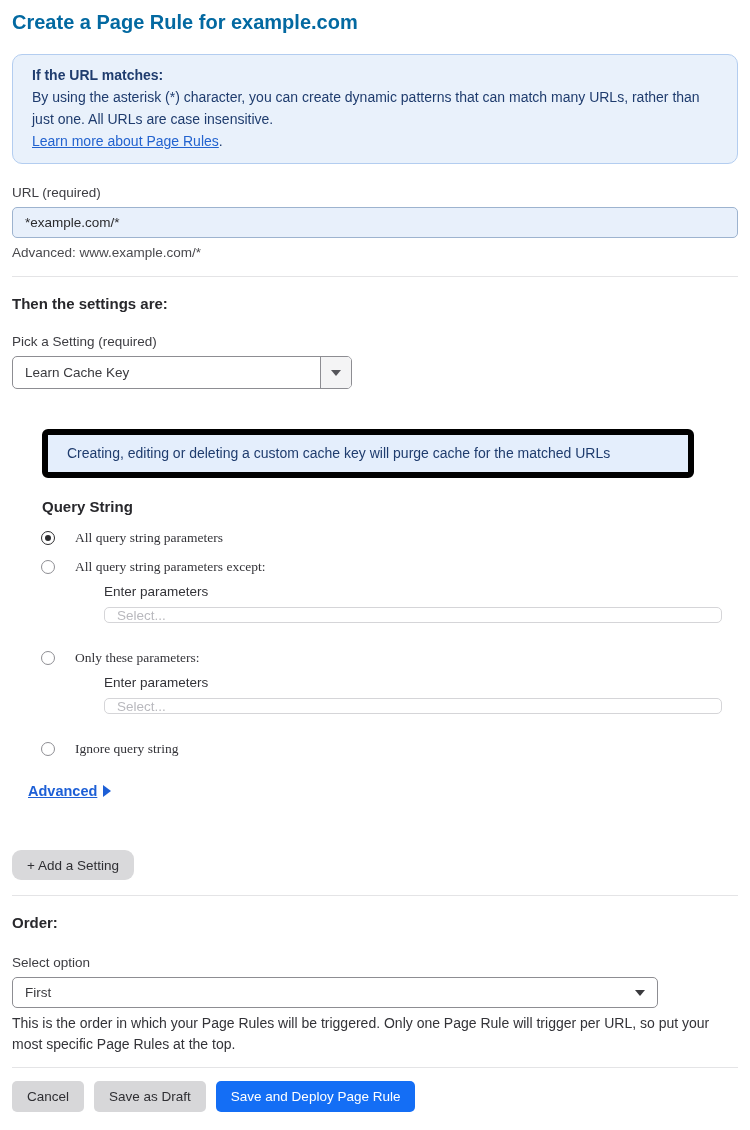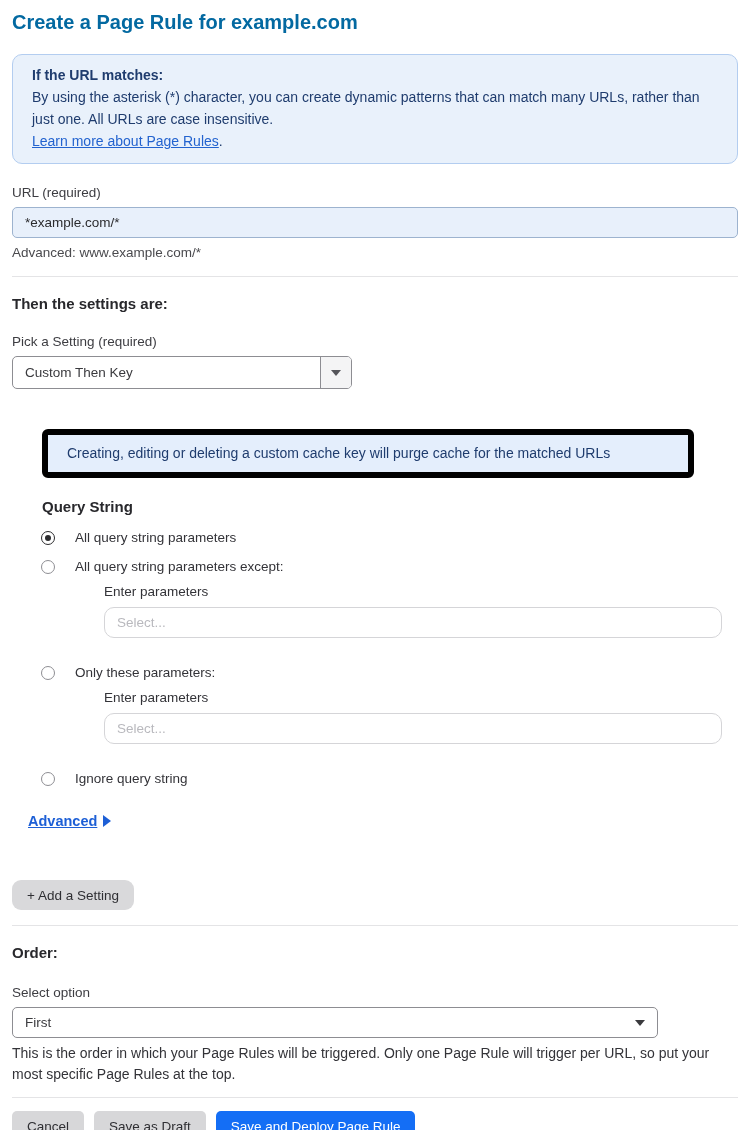--- a/index.html
+++ b/index.html
@@ -137,20 +137,21 @@
     line-height: 18px;
     font-weight: bold;
     color: #28282c;
   }
 
   .radio-group { margin-left: 29px; }
   .radio-row {
     display: flex;
     align-items: center;
     cursor: pointer;
+    font-family: Liberation Serif, serif;
   }
   .radio-row.mt14 { margin-top: 14px; }
   .radio-row.mt13 { margin-top: 13px; }
   .radio-row.mt27 { margin-top: 27px; }
   .radio {
     width: 14px; height: 14px;
     border: 1.5px solid #8e8e93;
     border-radius: 50%;
     background: #fff;
     flex: 0 0 auto;
@@ -174,24 +175,24 @@
   .sub-field { margin-left: 63px; }
   .sub-label {
     margin-top: 9px;
     font-size: 13.5px;
     line-height: 16px;
     color: #333338;
   }
   .param-input {
     display: block;
     width: 618px;
-    height: 31px;
+    height: 16px;
     margin-top: 7px;
     border: 1px solid #d5d5d8;
-    border-radius: 10px;
+    border-radius: 5px;
     padding: 0 12px;
     font-family: "Liberation Sans", sans-serif;
     font-size: 13.5px;
     color: #333;
     outline: none;
   }
   .param-input::placeholder { color: #b9b9be; }
 
   .advanced-row {
     margin-top: 26px;
@@ -295,21 +296,21 @@
   <div class="field-label">URL (required)</div>
   <input class="url-input" type="text" value="*example.com/*" style="">
   <div class="helper-text">Advanced: www.example.com/*</div>
 
   <hr class="divider">
 
   <h2 class="section-heading">Then the settings are:</h2>
 
   <div class="field-label">Pick a Setting (required)</div>
   <div class="setting-dropdown">
-    <div class="dd-value">Custom Then Key</div>
+    <div class="dd-value">Learn Cache Key</div>
     <div class="dd-arrow-box">
       <span class="caret-down"></span>
     </div>
   </div>
 
   <div class="notice-box">Creating, editing or deleting a custom cache key will purge cache for the matched URLs</div>
 
   <h3 class="query-heading">Query String</h3>
 
   <div class="radio-group">

